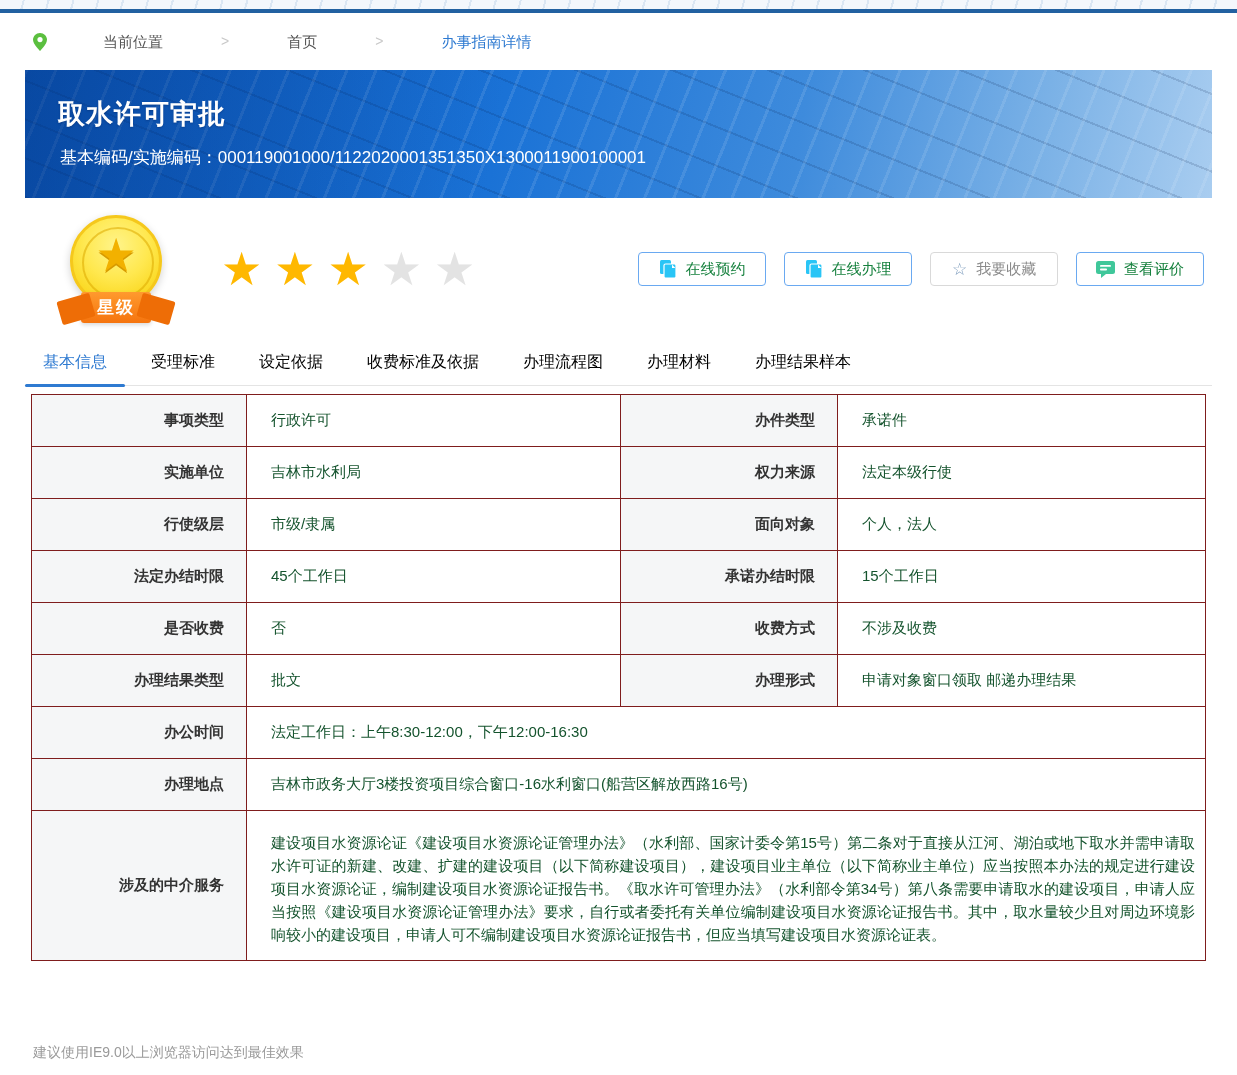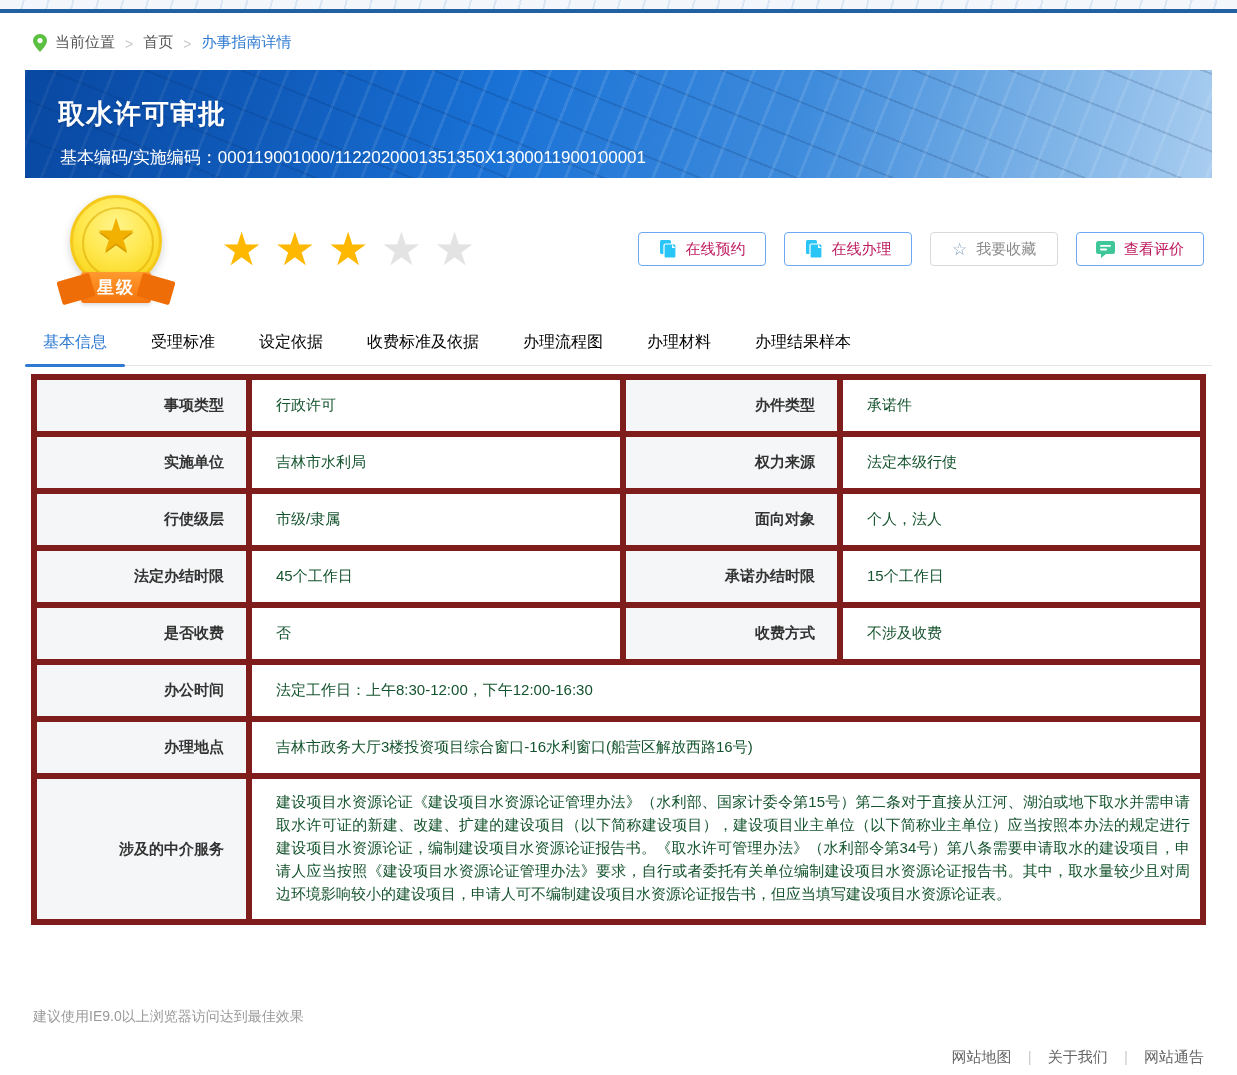--- a/index.html
+++ b/index.html
@@ -7,28 +7,28 @@
   body { width:1237px; min-height:1075px; margin:0 auto; }
 
   
   .top-strip { height:9px; background:#f3f7fc;
     background-image:repeating-linear-gradient(105deg, transparent 0 22px, #dae6f3 22px 24px); }
   .top-bar { height:4px; background:#2261a1; }
 
   .container { width:1187px; margin:0 auto; }
 
   
-  .breadcrumb { display:flex; align-items:flex-end; padding:20px 0 18px 8px; font-size:15px; color:#555; }
+  .breadcrumb { display:flex; align-items:flex-start; padding:20px 0 18px 8px; font-size:15px; color:#555;gap:48px; }
   .breadcrumb .pin { width:14px; height:18px; margin-right:8px; }
   .breadcrumb .sep { color:#c8c8c8; margin:0 10px; font-size:14px; }
   .breadcrumb .crumb { color:#555; text-decoration:none; cursor:pointer; }
   .breadcrumb .crumb.current { color:#2e7ad1; }
 
   
-  .banner { position:relative; height:108px; overflow:hidden; color:#fff;
+  .banner { position:relative; height:128px; overflow:hidden; color:#fff;
     background:
       linear-gradient(100deg, rgba(6,52,126,.50) 0%, rgba(6,52,126,0) 40%),
       repeating-linear-gradient(112deg, rgba(255,255,255,.10) 0 3px, transparent 3px 27px),
       repeating-linear-gradient(22deg, rgba(0,22,66,.14) 0 2px, transparent 2px 36px),
       linear-gradient(100deg, #0b5dc6 0%, #1a72d6 40%, #3e8bdc 65%, #7ab1e6 85%, #a9cdf0 100%);
   }
   .banner-title { padding:26px 0 0 33px; font-size:27px; font-weight:bold; letter-spacing:1px;
     text-shadow:0 1px 2px rgba(0,30,80,.35); }
   .banner-code { padding:14px 0 0 35px; font-size:17px; }
 
@@ -51,40 +51,40 @@
   .ribbon::before { left:-22px; transform:rotate(-16deg); }
   .ribbon::after  { right:-22px; transform:rotate(16deg); }
 
   .stars { margin-left:40px; flex:none; white-space:nowrap; }
   .stars .star { font-size:46px; line-height:1; margin-right:12px; color:#e3e3e3; }
   .stars .star.filled { color:#ffb800; }
 
   .actions { margin-left:auto; display:flex; align-items:center; gap:18px; padding-right:8px; }
   .btn { display:inline-flex; align-items:center; justify-content:center; gap:9px;
     height:34px; min-width:128px; padding:0 16px; background:#fff; border:1px solid #6aa9f1;
-    border-radius:4px; font-size:15px; color:#be185d; cursor:pointer; }
+    border-radius:4px; font-size:15px; color:#15803d; cursor:pointer; }
   .btn.ghost { border-color:#d9d9d9; color:#8a8a8a; }
   .btn .icon { display:inline-block; line-height:0; }
 
   
   .tabs { display:flex; align-items:flex-end; border-bottom:1px solid #e4e4e4; margin-top:20px; padding-left:8px;font-family:Liberation Mono, monospace; }
   .tab { font-size:16px; color:#000000; padding:8px 10px 12px; margin-right:24px; cursor:pointer; position:relative; }
   .tab.active { color:#2e7ad1; }
   .tab.active::after { content:""; position:absolute; left:-8px; right:-8px; bottom:-2px; height:3px;
     background:#2e7ad1; border-radius:2px; }
 
   
   .detail-table { width:1175px; margin:8px auto 0; border-collapse:collapse; table-layout:fixed; }
-  .detail-table td { border:6px solid #7f1d1d; font-size:15px; vertical-align:middle;margin-top:16px; }
+  .detail-table td { border:1px solid #7f1d1d; font-size:15px; vertical-align:middle;margin-top:16px; }
   .detail-table td.lab { background:#f5f6f7; font-weight:bold; color:#333; text-align:right;
     padding:16px 22px 16px 8px; }
   .detail-table td.val { background:#fff; color:#14532d; padding:16px 10px 16px 24px; }
   .detail-table tr { height:51px; }
   .detail-table tr.tall { height:132px; }
-  .detail-table tr.tall td.val { line-height:23px; padding-top:11px; padding-bottom:14px; text-align:justify; }
+  .detail-table tr.tall td.val { line-height:23px; padding-top:20px; padding-bottom:14px; text-align:justify; }
 
   
   .footer { display:flex; margin-top:76px; padding:0 8px; align-items:flex-start; }
   .footer-left { font-size:14px; color:#9a9a9a; line-height:30px; }
   .footer-right { margin-left:auto; font-size:15px; color:#666; padding-top:3px; white-space:nowrap;margin-top:44px; }
   .footer-right .flink { color:#666; cursor:pointer; }
   .footer-right .fsep { color:#ccc; margin:0 12px; }
 </style>
 </head>
 <body>
@@ -206,20 +206,26 @@
       <td class="lab">承诺办结时限</td>
       <td class="val">15个工作日</td>
     </tr>
     <tr>
       <td class="lab">是否收费</td>
       <td class="val">否</td>
       <td class="lab">收费方式</td>
       <td class="val">不涉及收费</td>
     </tr>
     <tr>
+      <td class="lab">办理结果类型</td>
+      <td class="val">批文</td>
+      <td class="lab">办理形式</td>
+      <td class="val">申请对象窗口领取 邮递办理结果</td>
+    </tr>
+    <tr>
       <td class="lab">办公时间</td>
       <td class="val" colspan="3">法定工作日：上午8:30-12:00，下午12:00-16:30</td>
     </tr>
     <tr>
       <td class="lab">办理地点</td>
       <td class="val" colspan="3">吉林市政务大厅3楼投资项目综合窗口-16水利窗口(船营区解放西路16号)</td>
     </tr>
     <tr class="tall">
       <td class="lab">涉及的中介服务</td>
       <td class="val" colspan="3">建设项目水资源论证《建设项目水资源论证管理办法》（水利部、国家计委令第15号）第二条对于直接从江河、湖泊或地下取水并需申请取水许可证的新建、改建、扩建的建设项目（以下简称建设项目），建设项目业主单位（以下简称业主单位）应当按照本办法的规定进行建设项目水资源论证，编制建设项目水资源论证报告书。《取水许可管理办法》（水利部令第34号）第八条需要申请取水的建设项目，申请人应当按照《建设项目水资源论证管理办法》要求，自行或者委托有关单位编制建设项目水资源论证报告书。其中，取水量较少且对周边环境影响较小的建设项目，申请人可不编制建设项目水资源论证报告书，但应当填写建设项目水资源论证表。</td>

